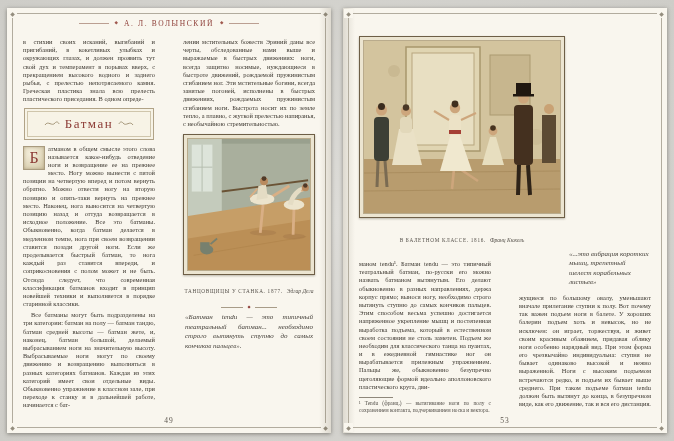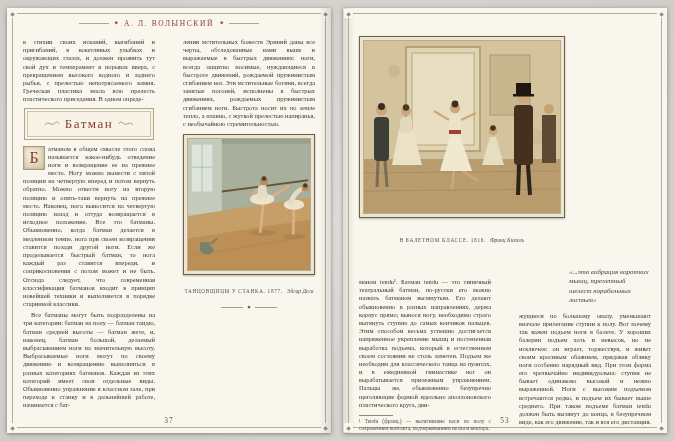--- a/index.html
+++ b/index.html
@@ -38,21 +38,21 @@
     position:absolute; top:11px; left:0; right:0;
     display:flex; align-items:center; justify-content:center; gap:6px;
     color:#8c3b35;
   }
   .rh-rule { width:30px; height:1px; background:#bb9f92; }
   .rh-diamond { font-size:4.5px; line-height:1; color:#a0584e; font-family:"DejaVu Sans",sans-serif; }
   .rh-text { font-size:7.5px; letter-spacing:1.6px; text-transform:uppercase; }
 
   .cols { position:absolute; left:16px; width:292px; display:flex; gap:28px; }
   .lp-cols { top:30px; }
-  .rp-cols { top:260px; }
+  .rp-cols { top:242px; }
   .col { width:140px; }
 
   .body-text {
     font-size:6.4px; line-height:1.28; text-align:justify;
     color:#3f3a33; margin-bottom:3px;
   }
   .indent { text-indent:8px; }
 
   .chapter-frame { margin:4px 1px 5px; border:1px solid #b1a387; background:#f7f3e6; padding:2px; }
   .chapter-frame-inner {
@@ -191,24 +191,25 @@
             <span class="cap-title">Танцовщицы у станка. 1877.</span>
             <span class="cap-artist">Эдгар Дега</span>
           </div>
         </div>
 
         <div class="quote-orn">
           <span class="qo-rule"></span>
           <span class="qo-diamond">◆</span>
           <span class="qo-rule"></span>
         </div>
-      </div>
-    </div>
-
-    <div class="page-num">37</div>
+        <p class="pull-quote">«Батман tendu — это типичный театральный батман... необходимо строго вытянуть ступню до самых кончиков пальцев».</p>
+      </div>
+    </div>
+
+    <div class="page-num">49</div>
   </div>
 
   <div class="page page-right">
     <div class="frame">
       <span class="corner tl">◆</span>
       <span class="corner tr">◆</span>
       <span class="corner bl">◆</span>
       <span class="corner br">◆</span>
     </div>
 

